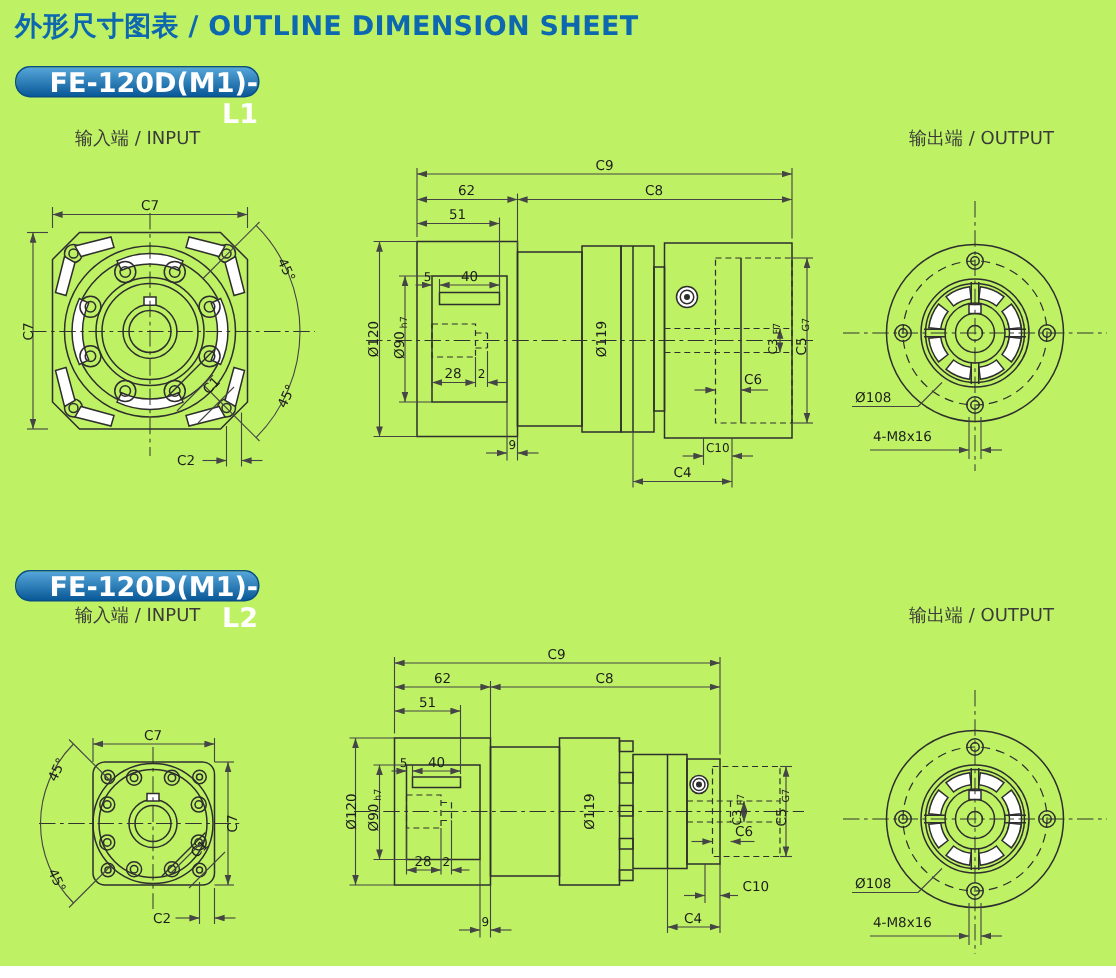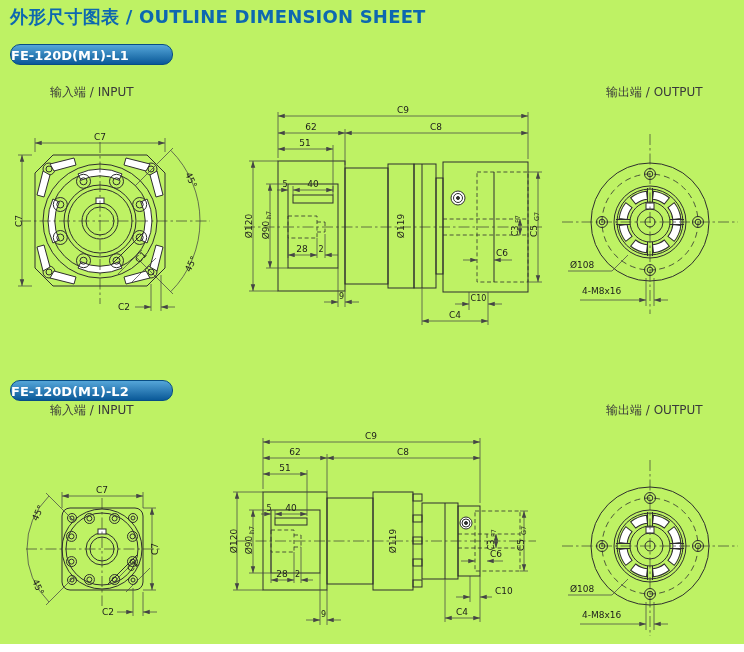--- a/index.html
+++ b/index.html
@@ -1,18 +1,18 @@
 <!DOCTYPE html>
 <html><head>
 <meta charset="utf-8">
 <style>
 html,body{margin:0;padding:0;background:#fff}
 .page{position:relative;width:744px;height:644px;background:#bef264;font-family:"DejaVu Sans",sans-serif;overflow:hidden}
 .title{position:absolute;left:10px;top:5px;font-size:18px;font-weight:bold;color:#0d68b0;letter-spacing:.2px;white-space:nowrap}
-.badge{position:absolute;left:10px;width:163px;height:21px;border-radius:10px;background:linear-gradient(#55a6d9,#0a5998);color:#fff;font-size:13px;font-weight:bold;text-align:left;line-height:21px;border:1px solid #084d85;box-sizing:border-box}
+.badge{position:absolute;left:10px;width:163px;height:21px;border-radius:10px;background:linear-gradient(#55a6d9,#0a5998);color:#fff;font-size:18px;font-weight:bold;text-align:right;line-height:21px;border:1px solid #084d85;box-sizing:border-box}
 .io{position:absolute;font-size:12px;color:#3a3a3a;white-space:nowrap}
 svg.view{position:absolute}
 svg text{font-family:"DejaVu Sans",sans-serif;font-size:9px;fill:#1c1c1c}
 .geo{stroke:#2e2e2e;fill:none;stroke-width:1}
 .thin{stroke-width:.8}
 .wh{fill:#fff}
 .dash{stroke-dasharray:4 2.6}
 .bdash{stroke-dasharray:6 4}
 .cl{stroke:#2e2e2e;stroke-width:.65;fill:none;stroke-dasharray:11 3 2.5 3}
 .dim{stroke:#454545;stroke-width:.75;fill:none}

